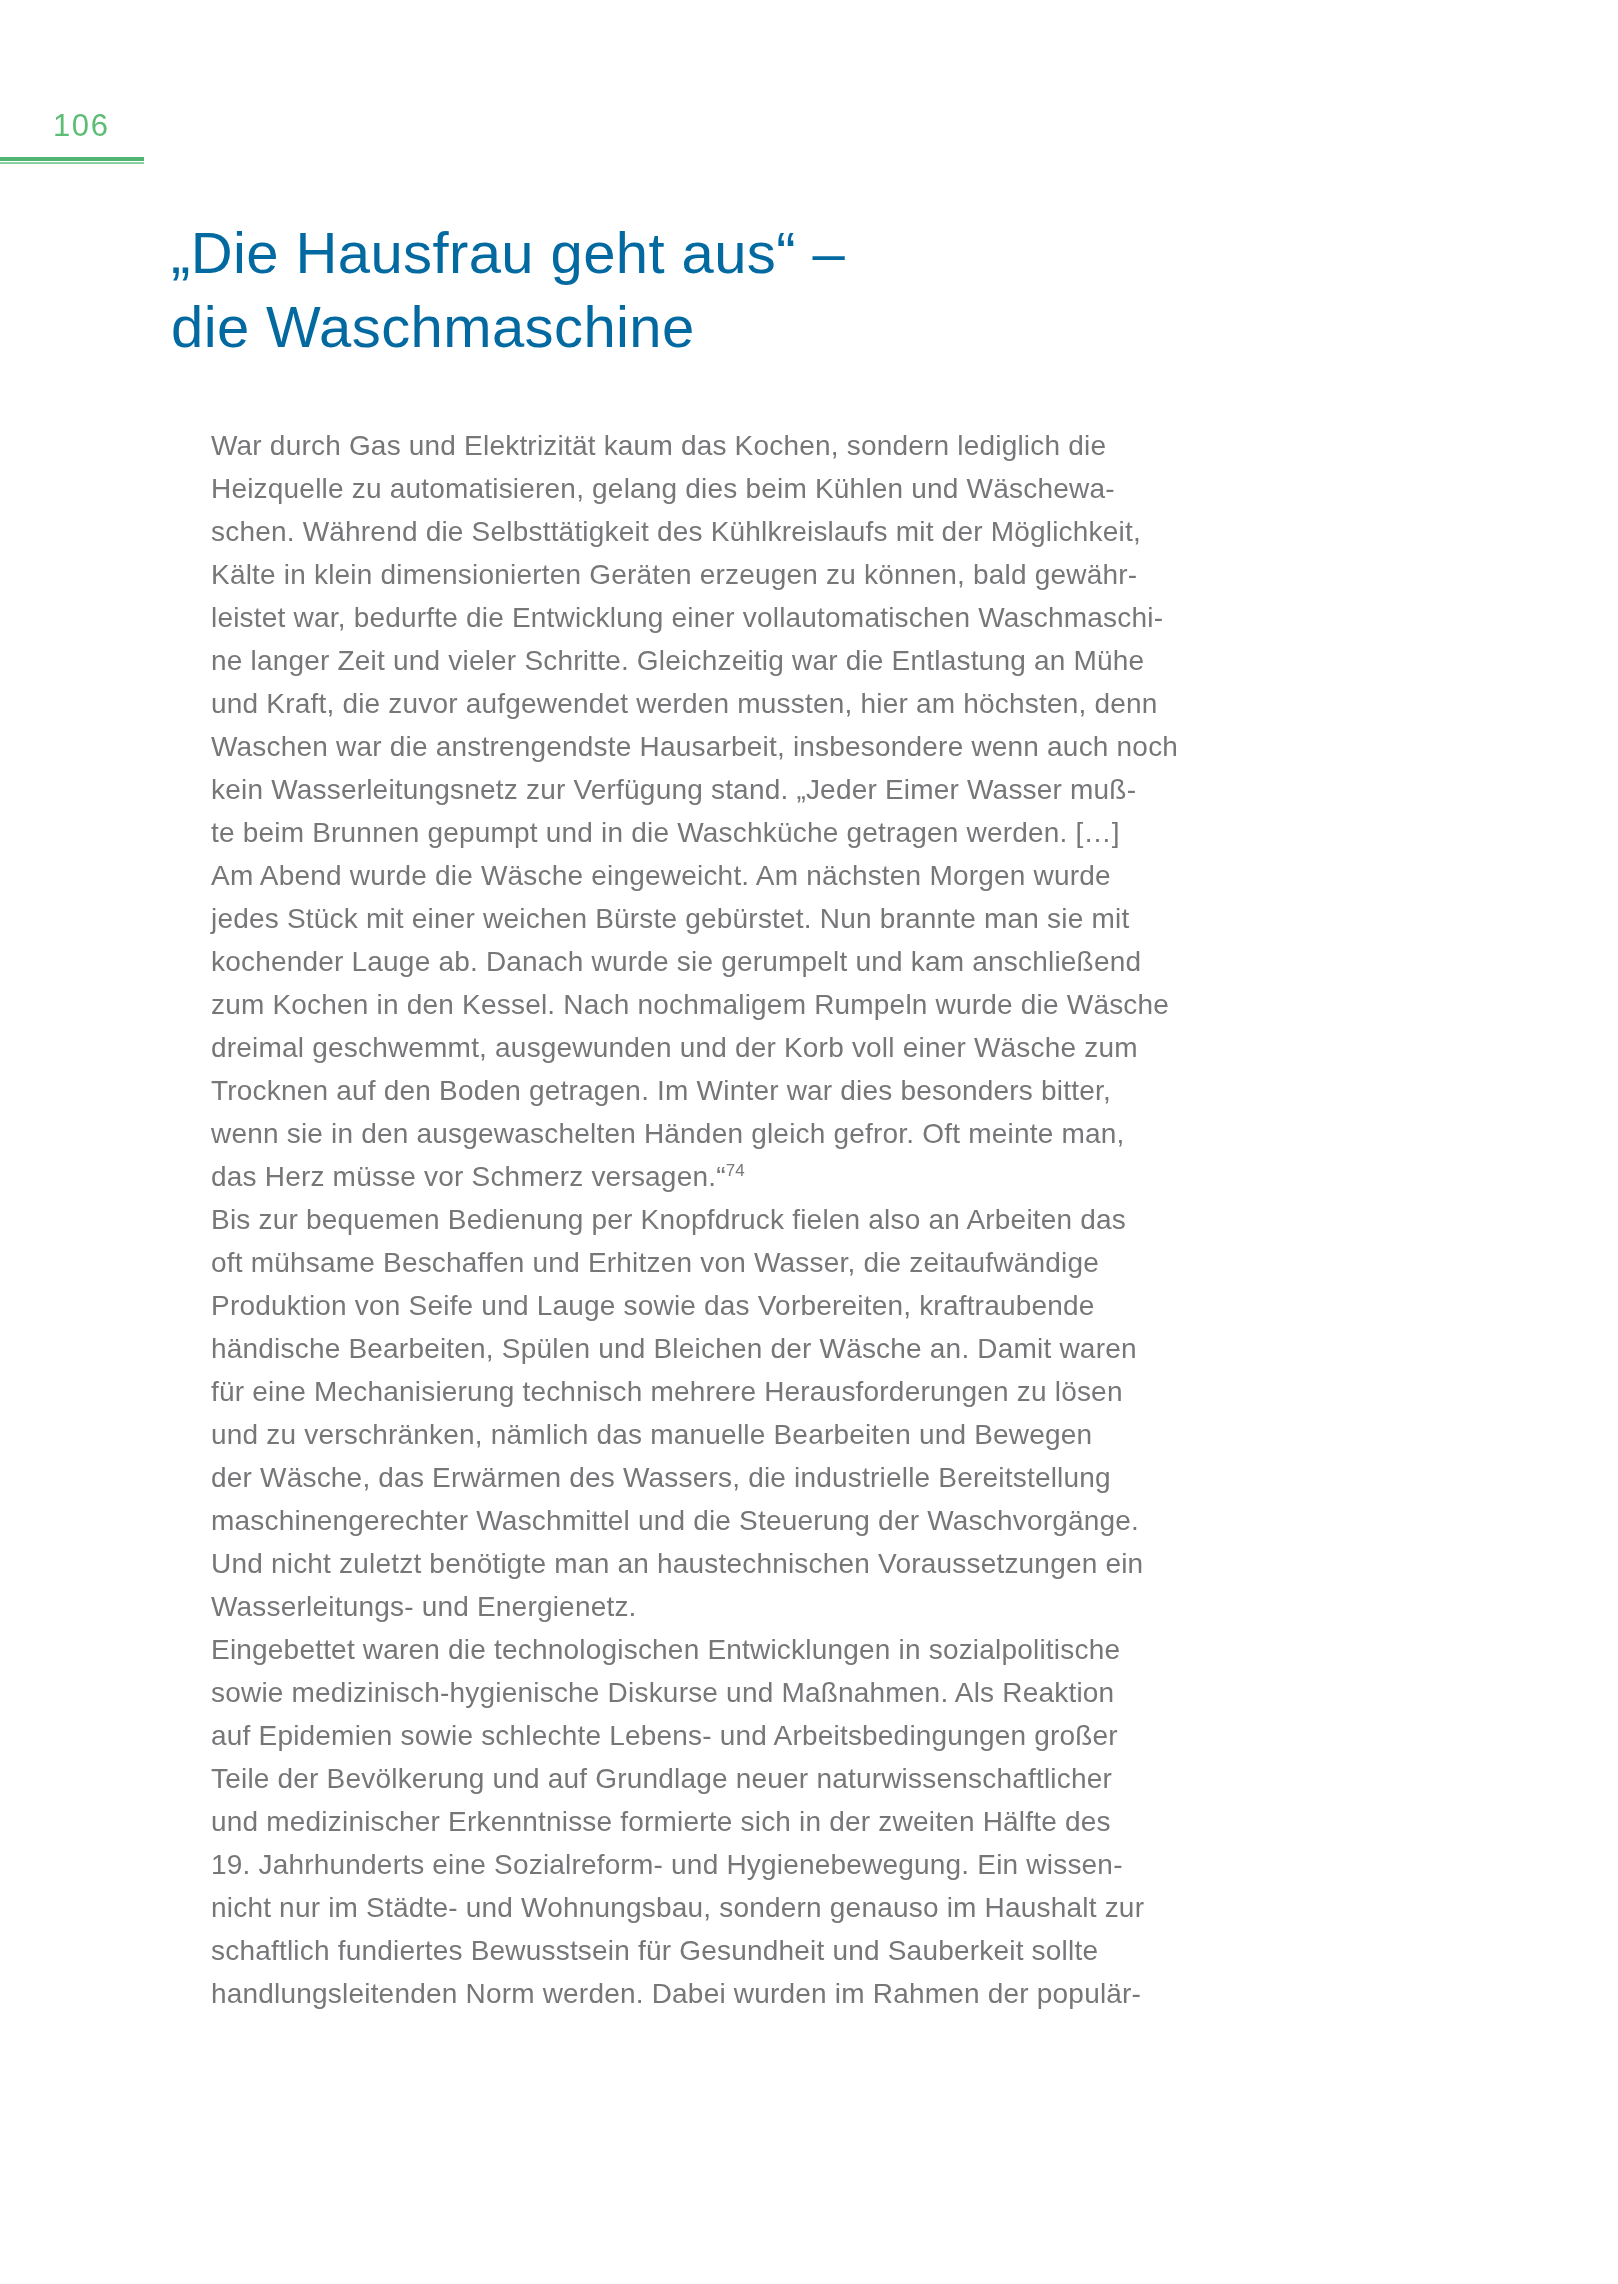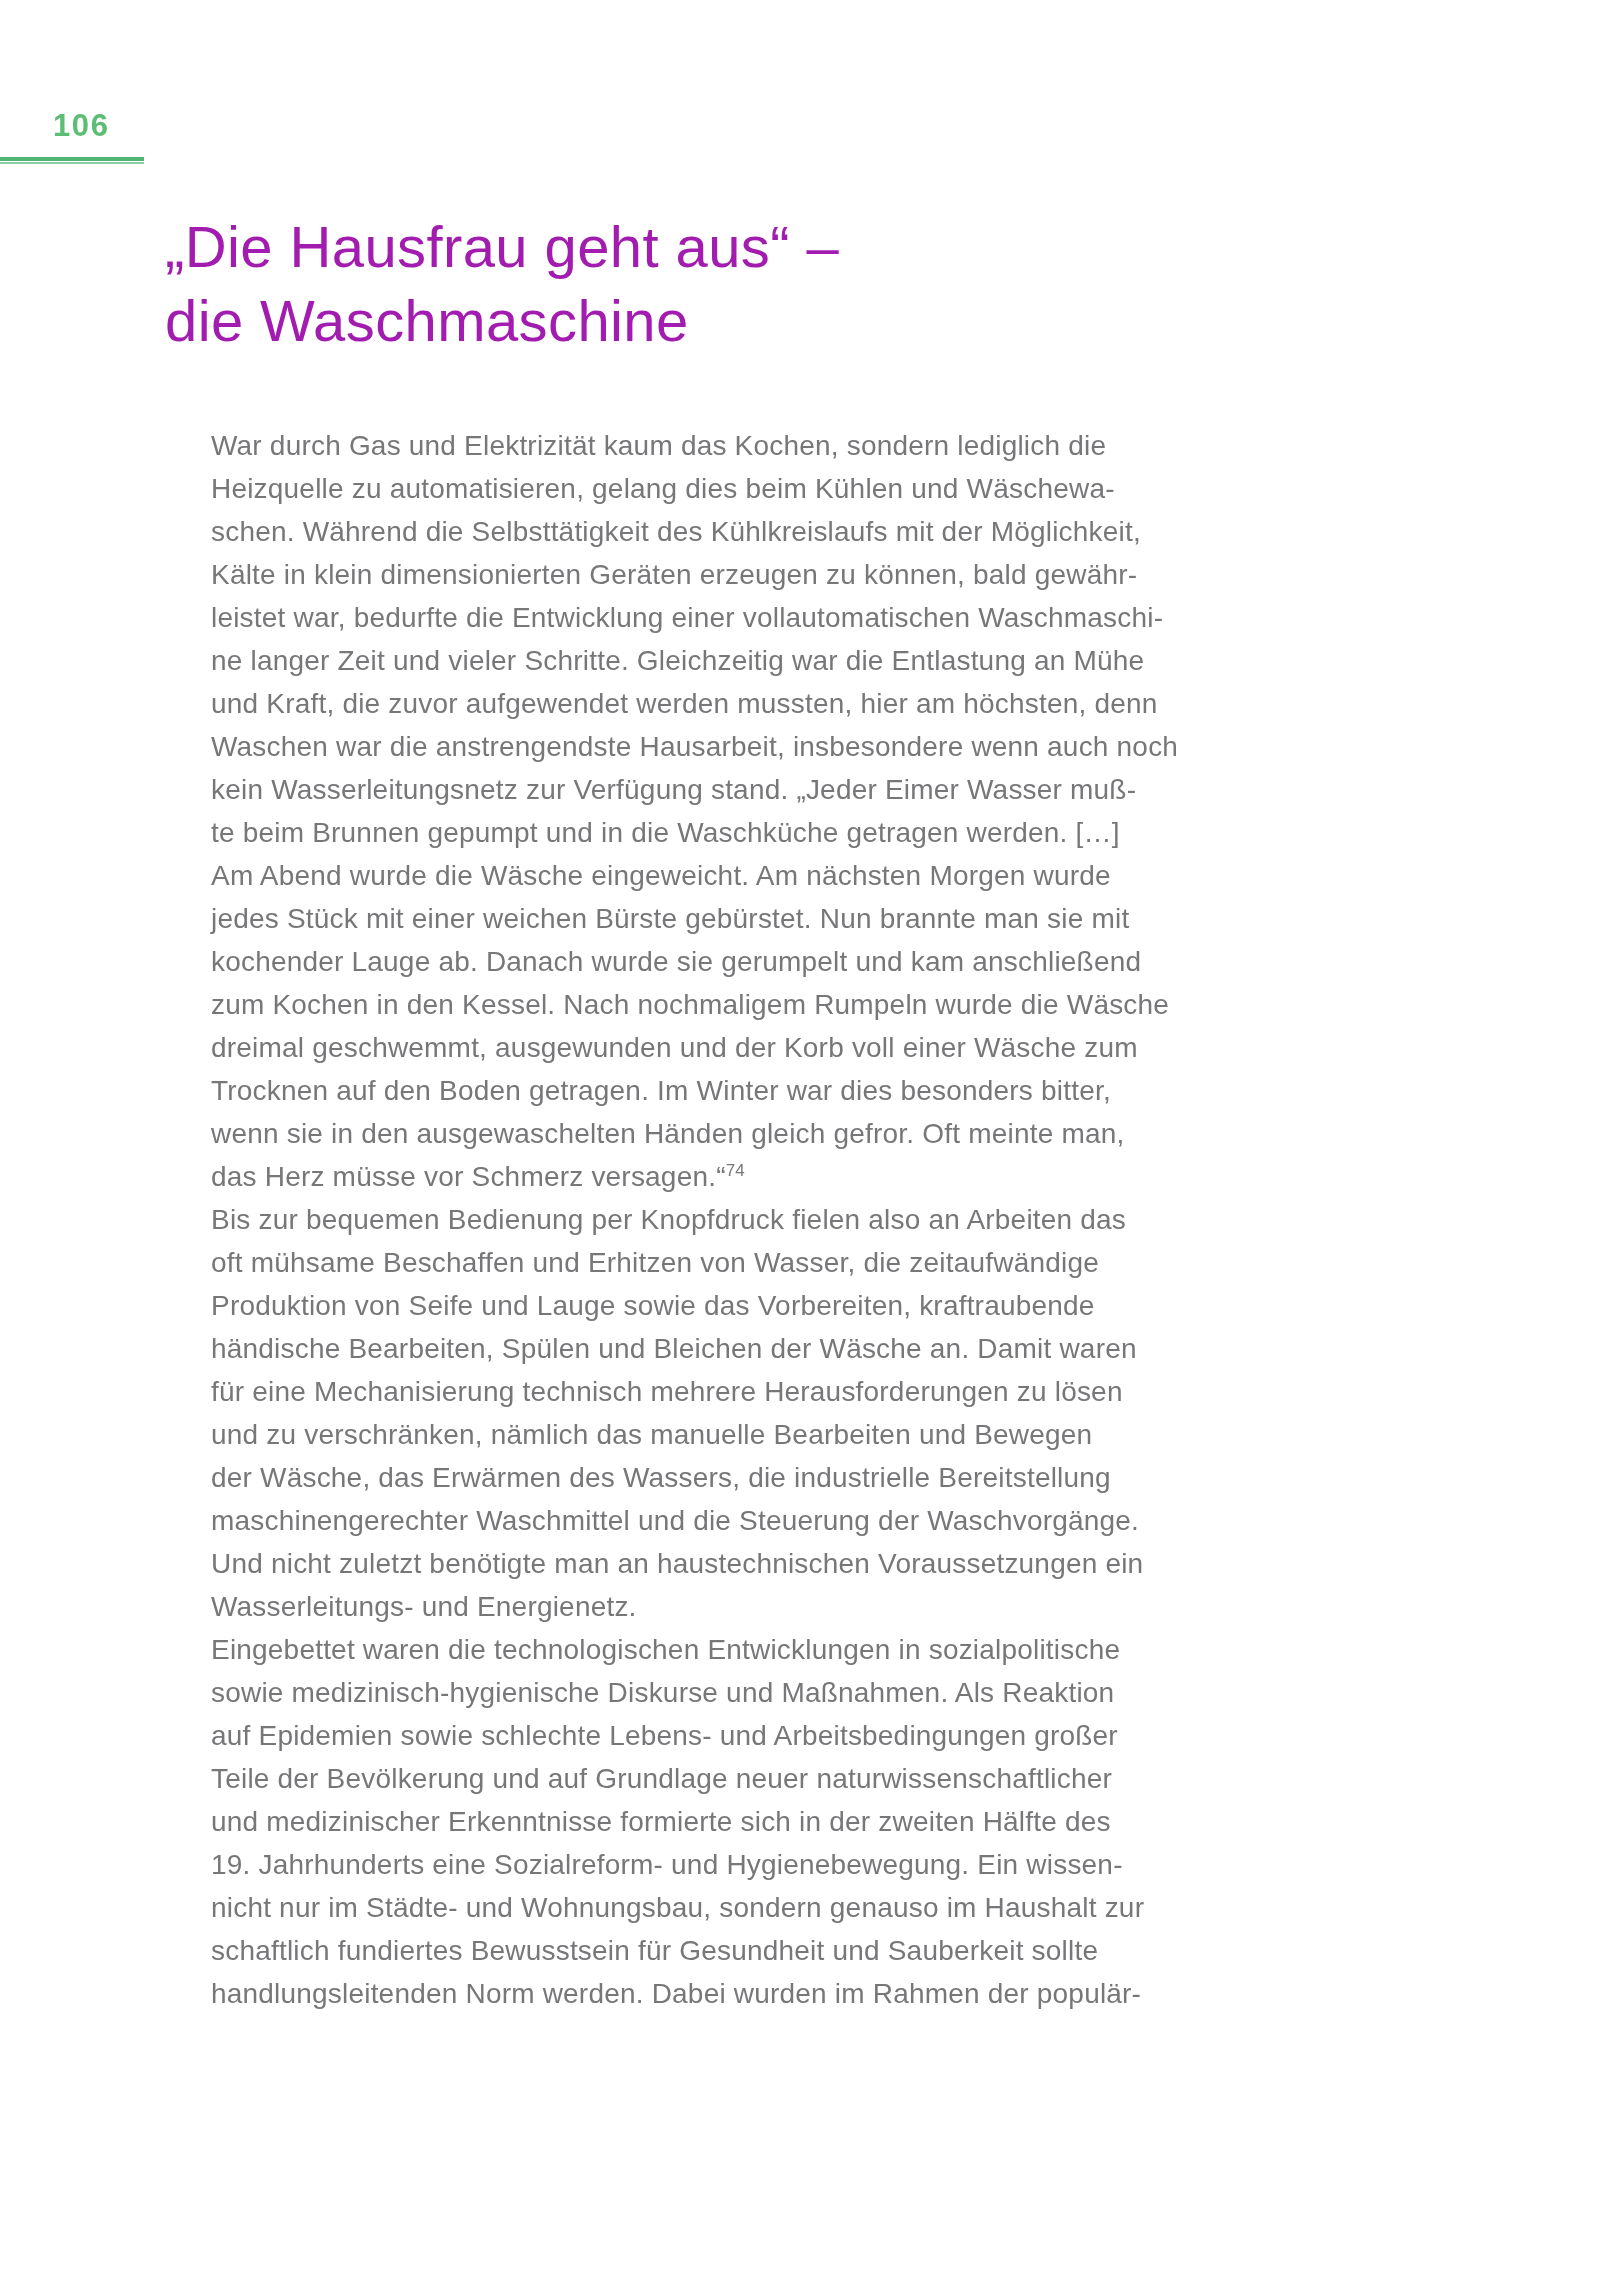--- a/index.html
+++ b/index.html
@@ -16,21 +16,21 @@
     font-family: "Liberation Sans", sans-serif;
   }
   .page-number {
     position: absolute;
     left: 53px;
     top: 110px;
     font-size: 31px;
     line-height: 31px;
     letter-spacing: 1.6px;
     color: #5cbd74;
-    font-weight: 700;
+    font-weight: 400;
   }
   .rule {
     position: absolute;
     left: 0;
     top: 157px;
     width: 144px;
   }
   .rule-top {
     height: 4px;
     background: #4fb571;
@@ -40,26 +40,26 @@
     background: #ffffff;
   }
   .rule-bottom {
     height: 2.4px;
     background: #8ccfa2;
   }
   .heading {
     position: absolute;
     left: 165px;
     top: 210px;
-    margin: 0;
+    margin: 6px;
     font-size: 58px;
     line-height: 74px;
     font-weight: 400;
     letter-spacing: 0.4px;
-    color: #a21caf;
+    color: #0369a1;
   }
   .heading-line {
     display: block;
     white-space: nowrap;
   }
   .body-text {
     position: absolute;
     left: 172px;
     top: 424px;
     width: 1133px;

